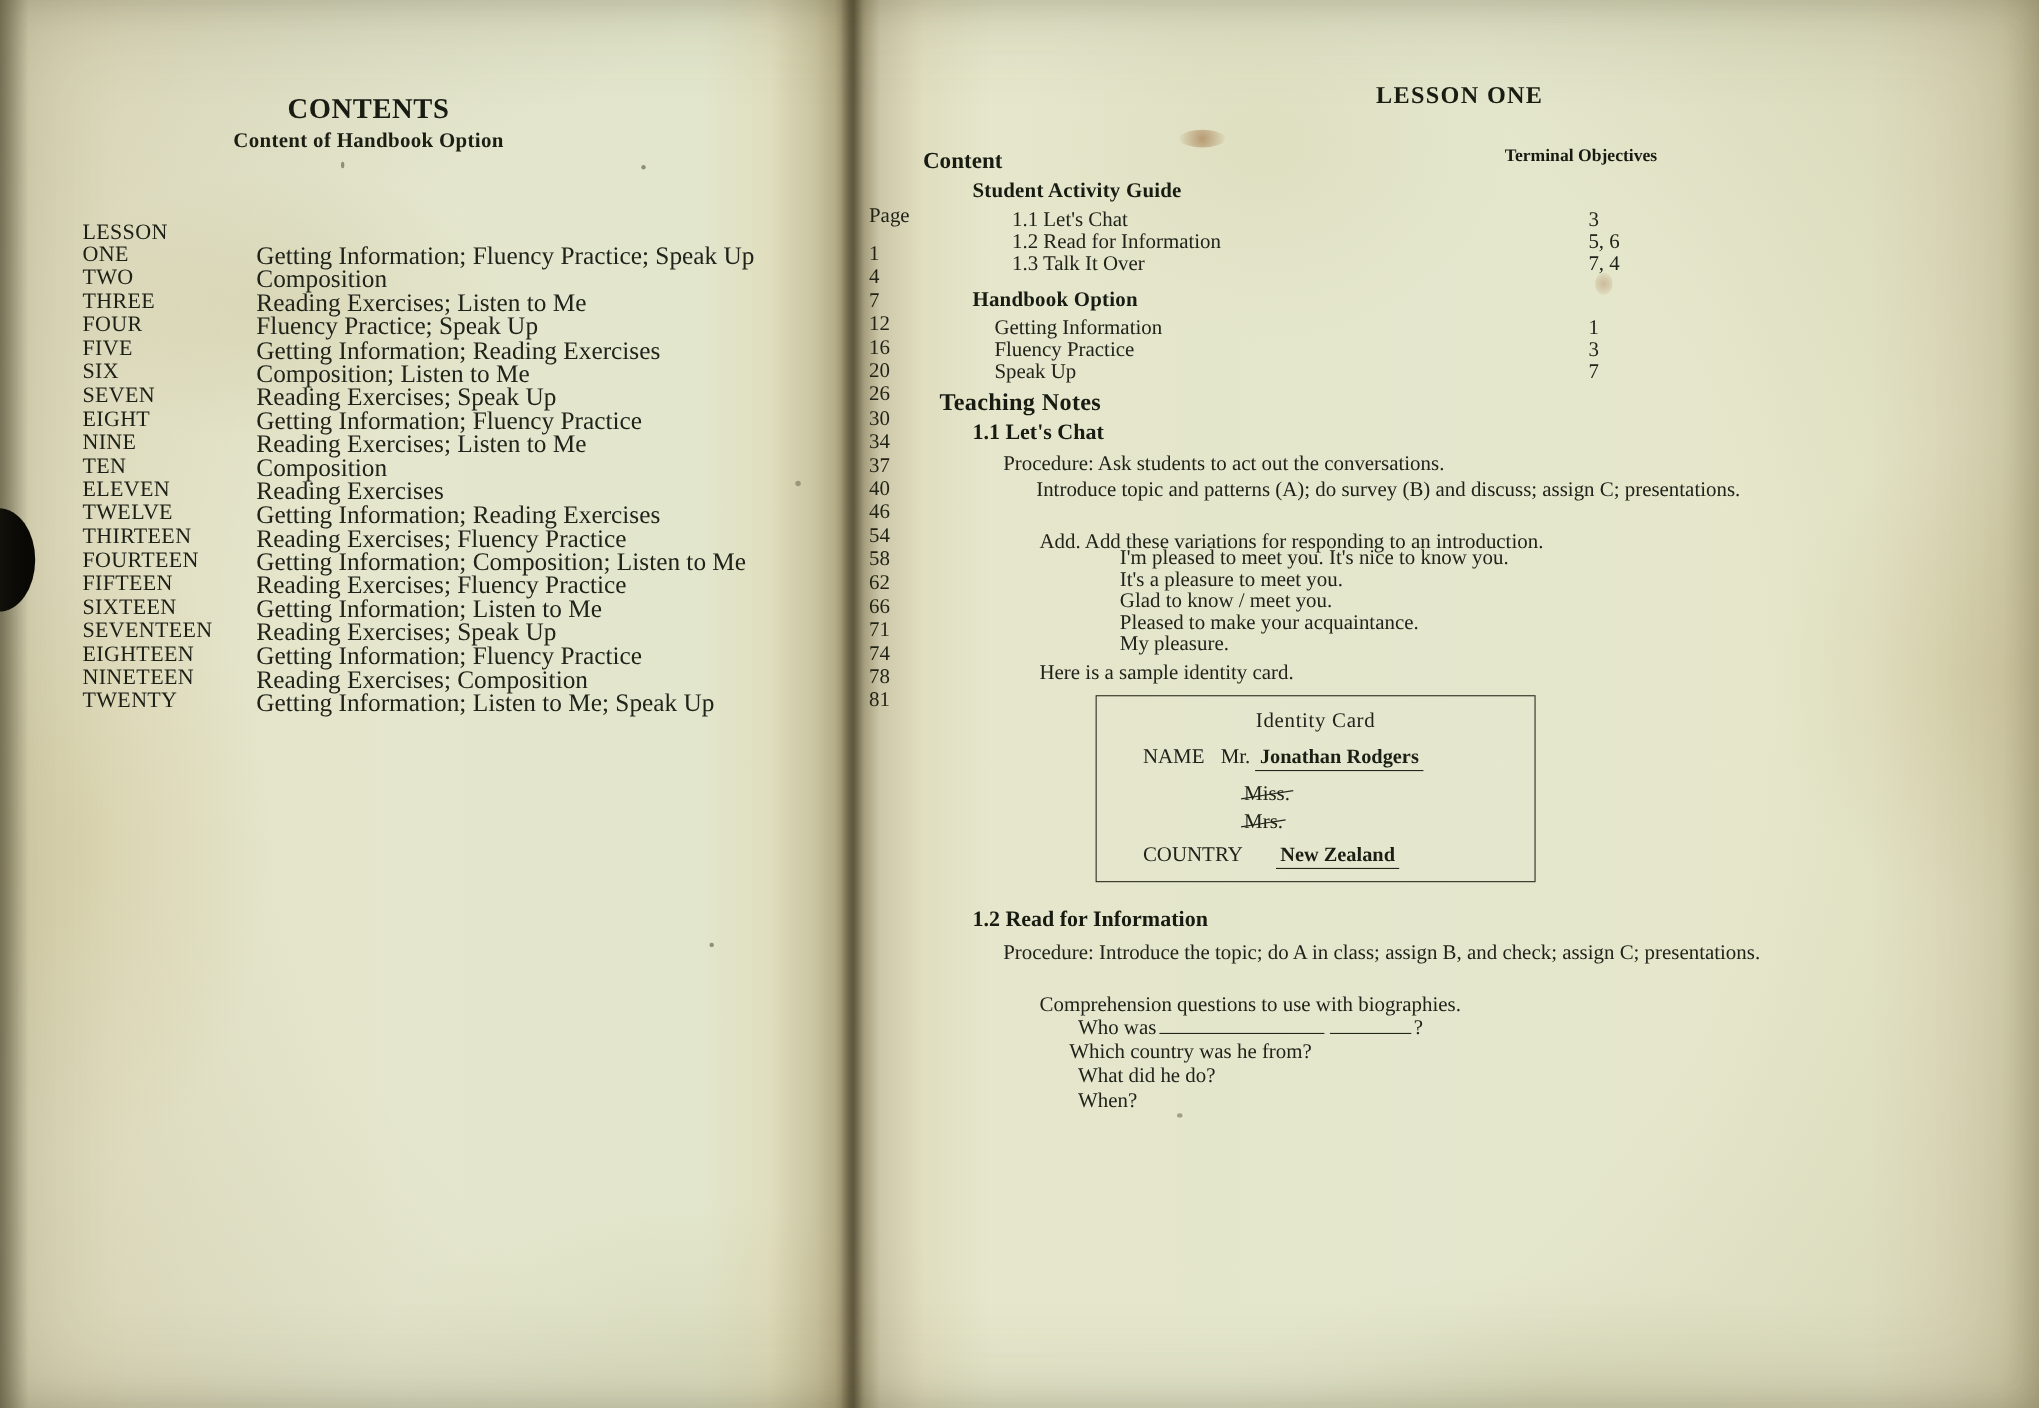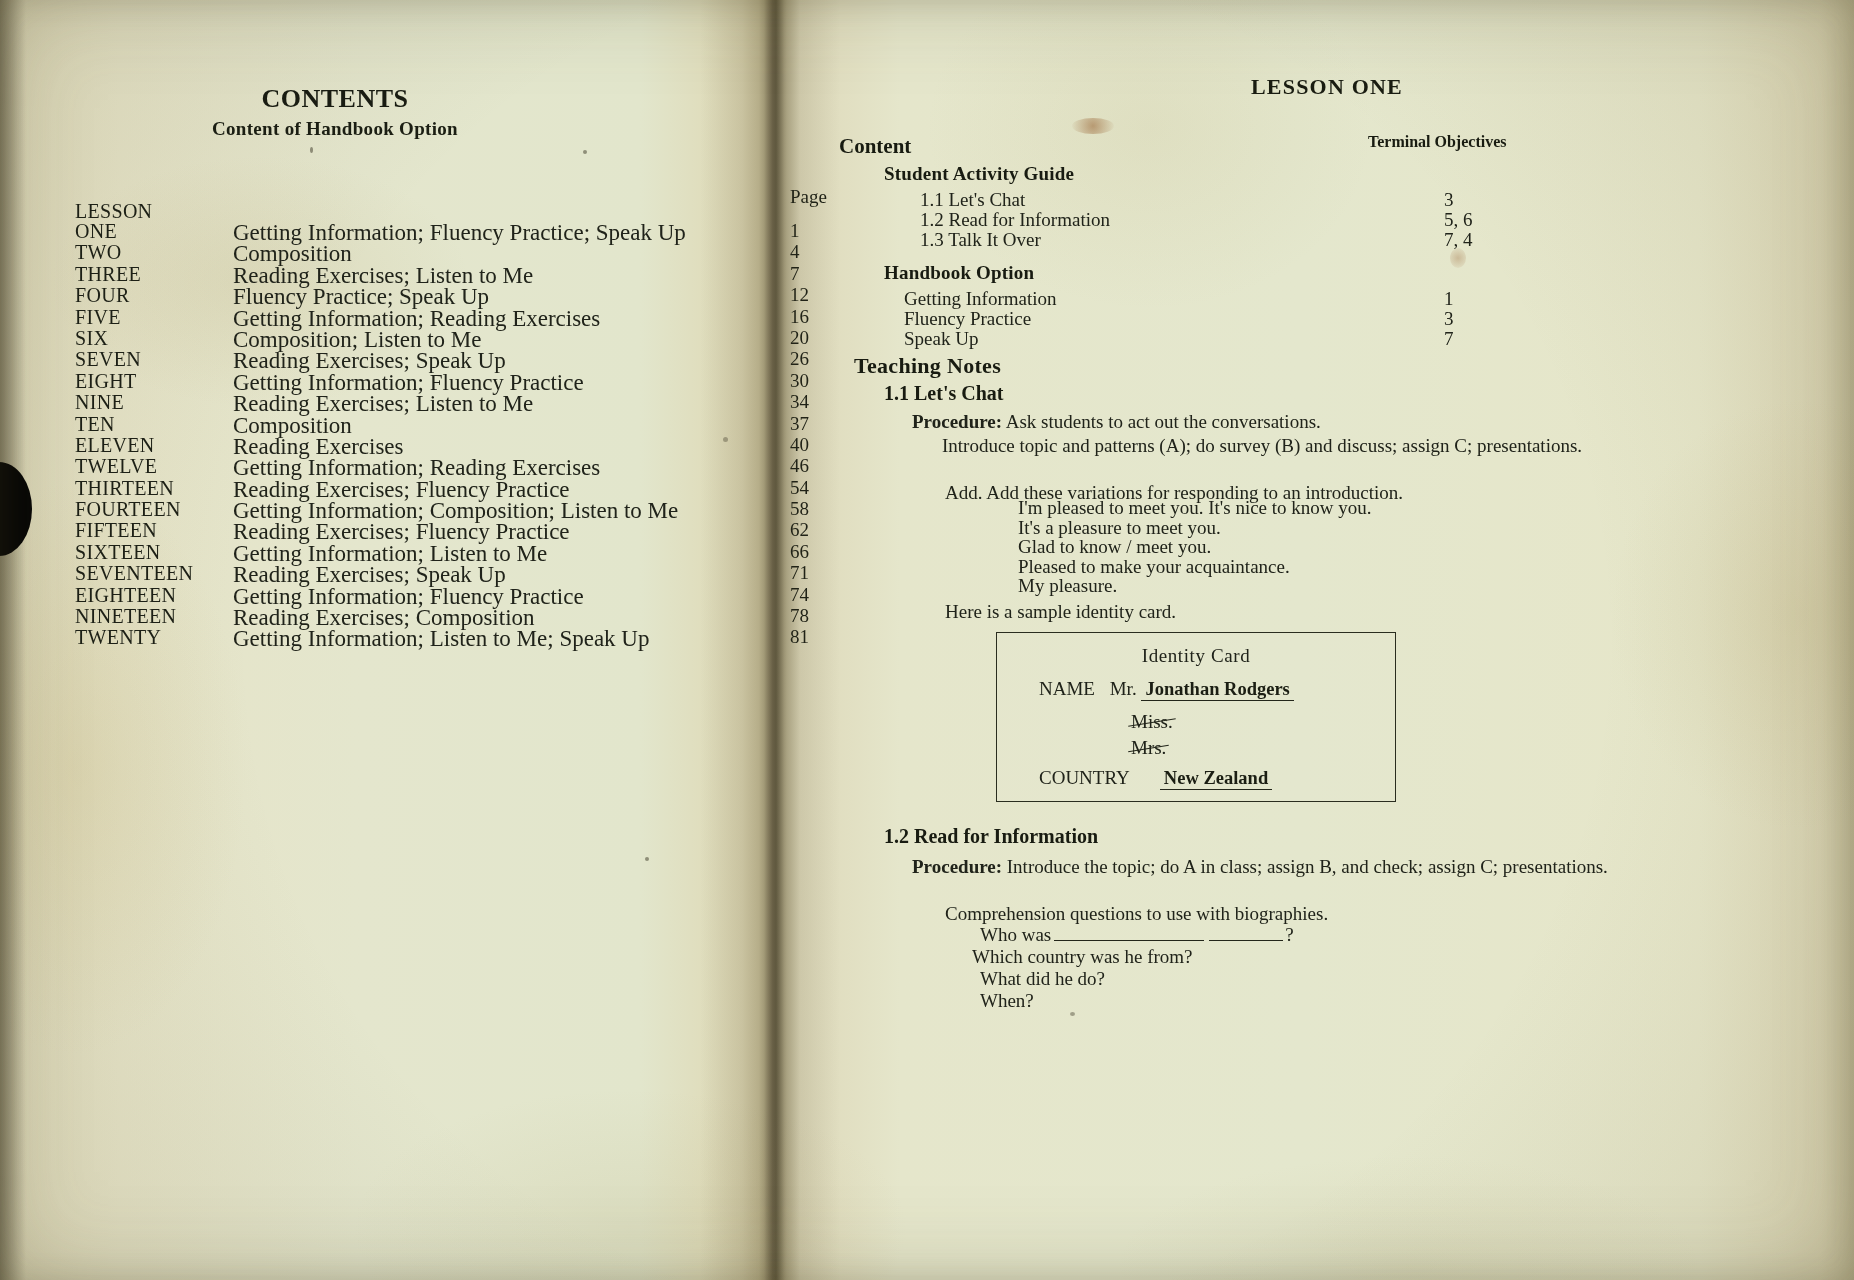--- a/index.html
+++ b/index.html
@@ -127,21 +127,21 @@
     position:absolute; left:54px; top:353px;
     font-weight:bold; font-size:22px; color:#181b11; letter-spacing:.3px;
   }
   #sec11 {
     position:absolute; left:84px; top:382px;
     font-weight:bold; font-size:20px; color:#181b11;
   }
   .proc {
     position:absolute; font-size:19px; color:#20231a; line-height:23px;
   }
-  .proc b { font-weight:bold; }
+  .proc b { font-weight:normal; }
   .just { text-align:justify; }
 
   
   #id-card {
     position:absolute; left:196px; top:632px; width:398px; height:168px;
     border:1.6px solid #2a2d1f;
     background:rgba(255,255,255,0.03);
   }
   #id-card-title {
     position:absolute; left:0; right:0; top:12px; text-align:center;

